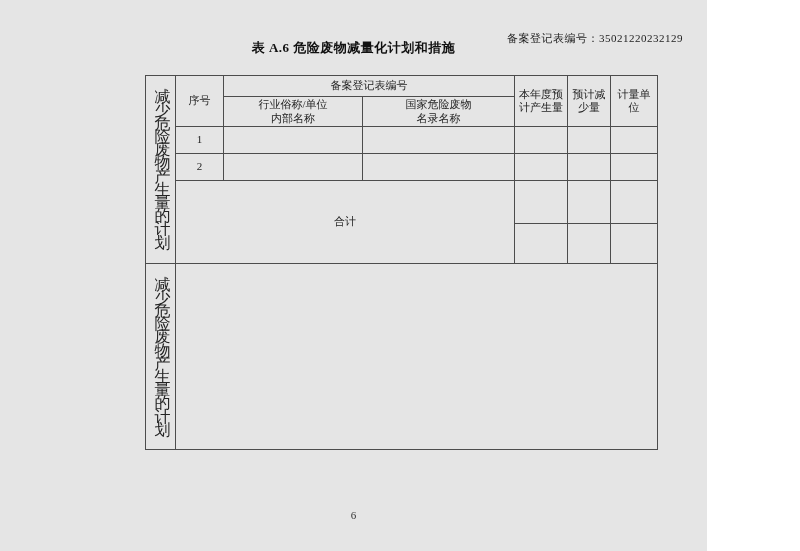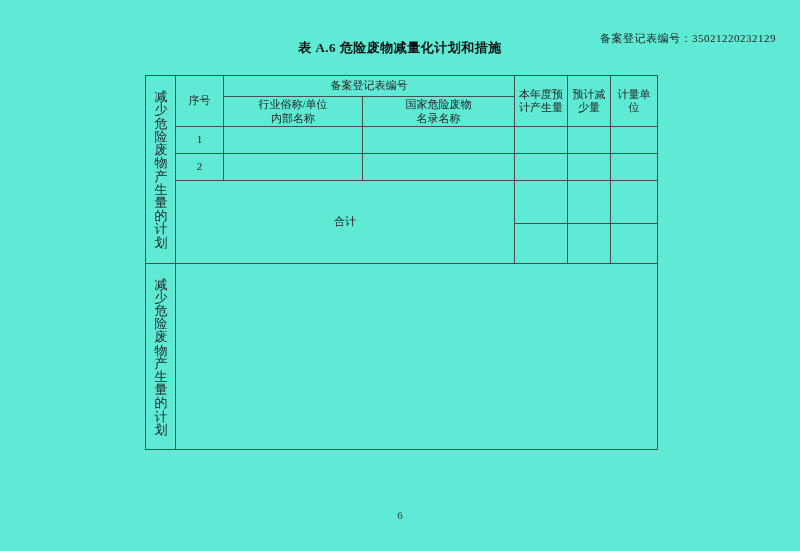--- a/index.html
+++ b/index.html
@@ -1,22 +1,23 @@
 <!DOCTYPE html>
 <html><head>
 <meta charset="utf-8">
 <style>
   html,body { margin:0; padding:0; background:#ffffff; }
   .page {
     position:relative;
-    width:800px; height:551px;
-    background:#5eead4;
+    width:672px; height:551px;
+    background:#e5e5e5;
     font-family:"Liberation Serif","DejaVu Serif",serif;
     color:#222222;
     overflow:hidden;
+    padding-left:35px;
   }
   .reg-number {
     position:absolute;
     top:31px; right:24px;
     font-size:11px;
     letter-spacing:0.5px;
     color:#1d1d1d;
   }
   .doc-title {
     position:absolute;
@@ -45,21 +46,21 @@
     color:#242424;
     overflow:hidden;
   }
   table.main-table { border:1px solid #3d3d3d; }
   td.vlabel-cell { vertical-align:middle; }
   td.vlabel-cell .vtext {
     width:12px;
     margin:0 auto;
     word-break:break-all;
     line-height:13.2px;
-    font-size:13px;
+    font-size:16px;
     text-align:center;
   }
   .page-number {
     position:absolute;
     top:509px; left:0; width:100%;
     text-align:center;
     font-size:11px;
     color:#333333;
   }
 </style>

